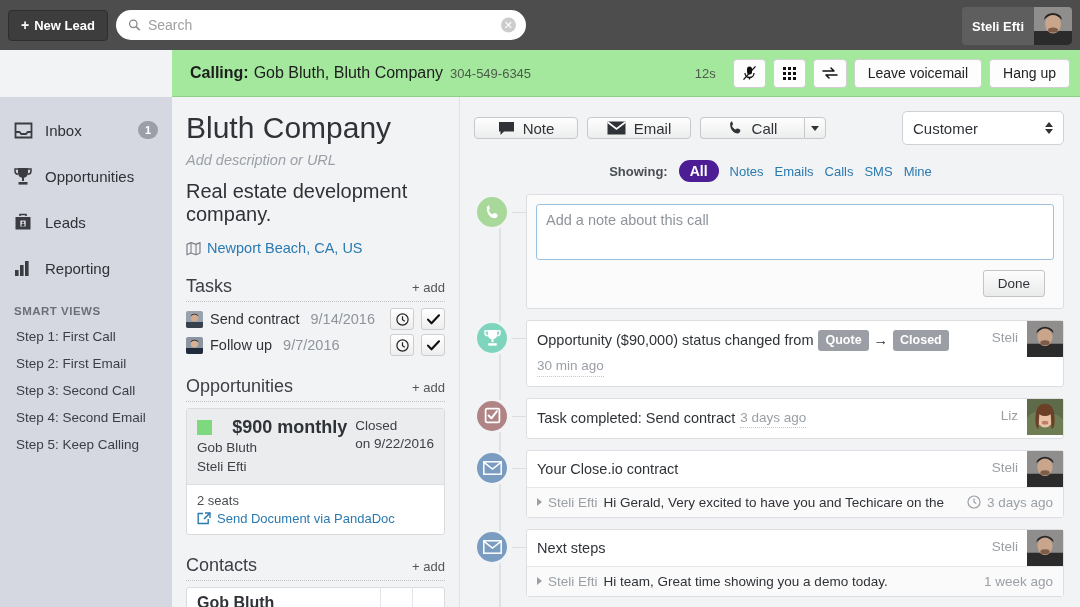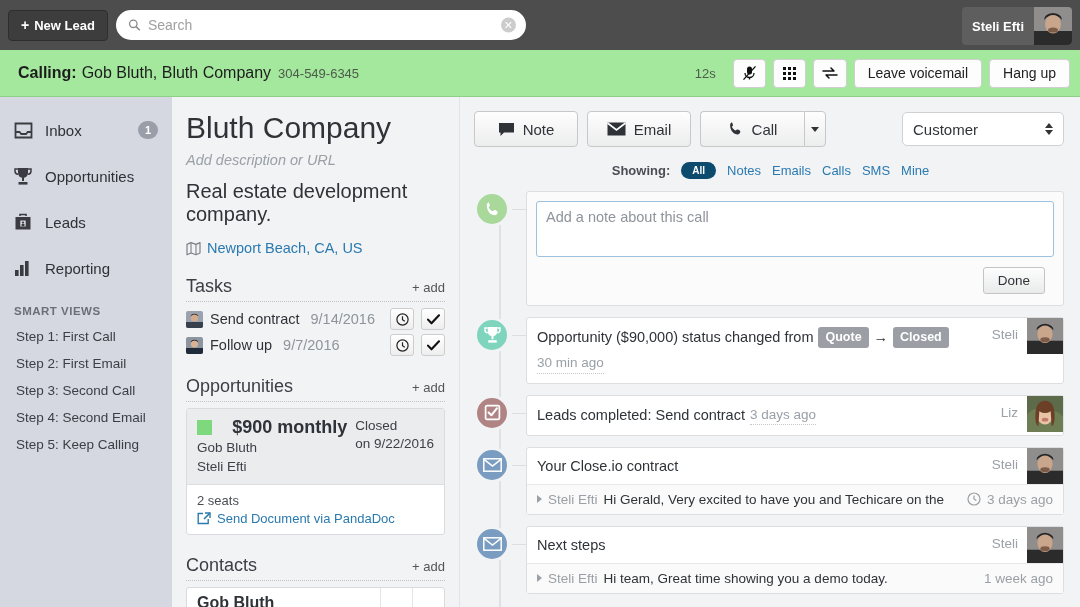--- a/index.html
+++ b/index.html
@@ -48,21 +48,21 @@
     display:flex; align-items:center; background:#5e5e5e;
     border-radius:4px; overflow:hidden; cursor:pointer;
   }
   .user-chip .uname {
     color:#fff; font-weight:bold; font-size:13px; padding:0 10px;
   }
   .avatar-img { width:38px; height:38px; display:block; }
 
   
   .callbar {
-    height:47px; background:#a3e89d;
+    margin-left:172px; height:47px; background:#a3e89d;
     display:flex; align-items:center; padding:0 10px 0 18px;
     border-bottom:1px solid #8ed087;
   }
   .calling-label { font-weight:bold; font-size:16px; color:#1d1d1d; }
   .calling-name { font-size:16px; color:#1d1d1d; margin-left:5px; }
   .calling-phone { font-size:13px; color:#4d5b4b; margin-left:7px; }
   .call-spacer { flex:1; }
   .call-timer { font-size:13px; color:#4f5c4d; margin-right:10px; }
   .callbtn {
     background:#fdfdfd; border:1px solid #cfcfcf; border-radius:4px;
@@ -163,21 +163,21 @@
   }
   .contact-name {
     flex:1; padding:6px 10px; font-size:16px; font-weight:bold; color:#2f3338;
   }
   .contact-cell { width:32px; border-left:1px solid #e3e5e8; }
 
   
   .maincol { flex:1; padding:14px 16px 0 14px; overflow:hidden; position:relative; }
   .action-row { display:flex; align-items:center; gap:9px; }
   .act-btn {
-    height:36px; min-width:104px; padding:0 16px;
+    height:22px; min-width:104px; padding:0 16px;
     border:1px solid #c8c8c8; border-radius:4px;
     background:linear-gradient(#fefefe,#eceded);
     display:flex; align-items:center; justify-content:center; gap:8px;
     font-size:15px; color:#2f3338; cursor:pointer;
     font-family:"Liberation Sans", sans-serif;
   }
   .act-split { display:flex; }
   .act-split .act-btn { border-radius:4px 0 0 4px; border-right:none; }
   .caret-btn {
     width:22px; border:1px solid #c8c8c8; border-radius:0 4px 4px 0;
@@ -191,21 +191,21 @@
     display:flex; align-items:center; padding:0 10px;
     font-size:15px; color:#2f3338; cursor:pointer; position:relative;
   }
   .stepper { margin-left:auto; display:flex; flex-direction:column; gap:2px; }
   .st-up{width:0;height:0;border-left:4px solid transparent;border-right:4px solid transparent;border-bottom:5px solid #333;}
   .st-dn{width:0;height:0;border-left:4px solid transparent;border-right:4px solid transparent;border-top:5px solid #333;}
 
   .showing-row { display:flex; align-items:center; gap:11px; margin:15px 0 12px 3px;justify-content:center; }
   .showing-lbl { font-size:13px; color:#4a4e54; font-weight:bold; }
   .chip-all {
-    background:#0c4a6e; color:#fff; font-size:10px; font-weight:bold;
+    background:#4c1d95; color:#fff; font-size:14px; font-weight:bold;
     border-radius:11px; padding:3px 11px; cursor:pointer;
   }
   .filt { font-size:13px; color:#2a7ab0; cursor:pointer; }
 
   
   .timeline { position:relative; padding-left:52px; }
   .tl-line {
     position:absolute; left:25px; top:18px; bottom:-40px;
     width:2px; background:#dfe1e4;
   }
@@ -610,21 +610,21 @@
       <div class="tl-item">
         <div class="tl-dot" style="background:#b08484">
           <svg width="17" height="17" viewBox="0 0 17 17">
             <rect x="1.6" y="1.6" width="13.8" height="13.8" rx="1.5" fill="none" stroke="#fff" stroke-width="1.7"></rect>
             <path d="M4.6 8.5 7.4 11.3 13 4.2" fill="none" stroke="#fff" stroke-width="2" stroke-linecap="round" stroke-linejoin="round"></path>
           </svg>
         </div>
         <div class="tl-connector"></div>
         <div class="tl-card ev-row">
           <div class="ev-text">
-            <span>Leads completed: Send contract</span>
+            <span>Task completed: Send contract</span>
             <span class="ago">3 days ago</span>
           </div>
           <div class="ev-who">
             <span class="ev-name">Liz</span>
             <svg class="ev-av" viewBox="0 0 38 38">
               <rect width="38" height="38" fill="#5d6b4a"></rect>
               <path d="M0 20 Q9 8 19 20 Q28 10 38 22 L38 38 L0 38Z" fill="#6f7d54"></path>
               <ellipse cx="19" cy="20" rx="8.5" ry="10" fill="#e8c3a5"></ellipse>
               <path d="M9 18 Q10 5 19 5 Q28 5 29 18 Q30 30 26 32 L25 16 Q19 20 13 16 L12 32 Q8 30 9 18Z" fill="#6b4027"></path>
               <ellipse cx="19" cy="25" rx="3.5" ry="2" fill="#c07b6a"></ellipse>

